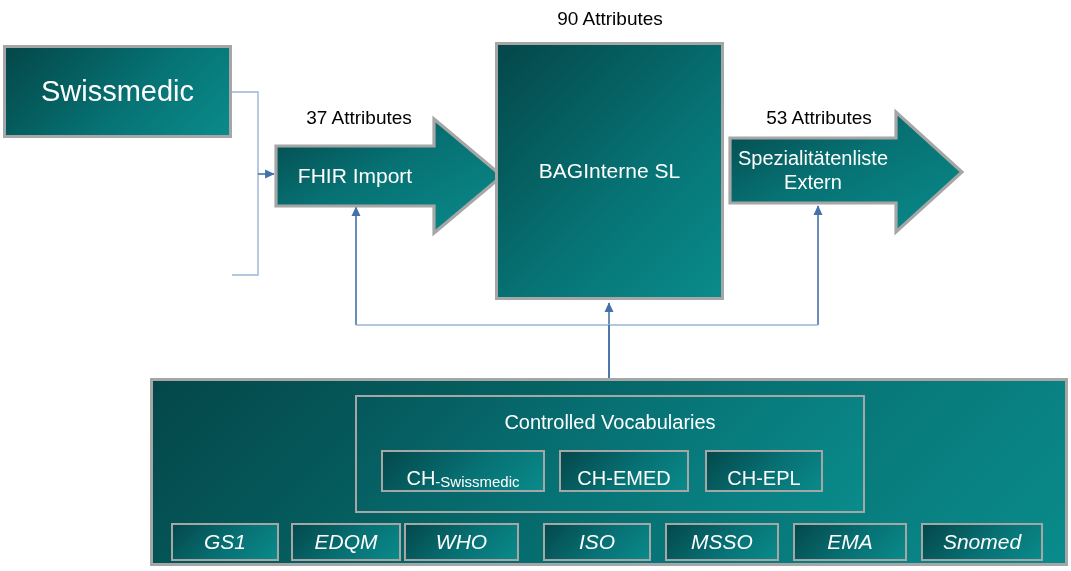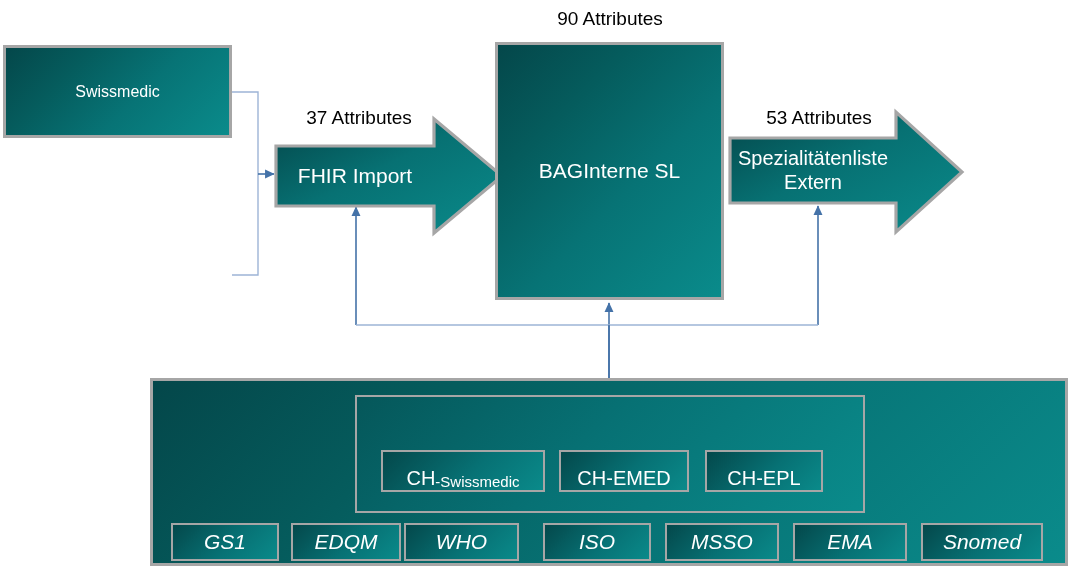--- a/index.html
+++ b/index.html
@@ -97,21 +97,21 @@
     <path d="M356,325 L356,207" fill="none" stroke="#4472a8" stroke-width="1.6" marker-end="url(#ah)"></path>
 
     <path d="M609,378 L609,303" fill="none" stroke="#4472a8" stroke-width="1.6" marker-end="url(#ah)"></path>
 
     <path d="M818,325 L818,206" fill="none" stroke="#4472a8" stroke-width="1.6" marker-end="url(#ah)"></path>
 
     <path d="M356,325 L818,325" fill="none" stroke="#9db4d6" stroke-width="1.4"></path>
     <path d="M609,325 L609,378" fill="none" stroke="#4472a8" stroke-width="1.6"></path>
   </svg>
 
-  <div class="teal-box teal" style="left:3px;top:45px;width:229px;height:93px;font-size:16px;">
+  <div class="teal-box teal" style="left:3px;top:45px;width:229px;height:93px;font-size:29px;">
     <span>Swissmedic</span>
   </div>
 
 
   <div class="attr-label" style="left:288px;top:107px;width:142px;">37 Attributes</div>
 
   <div class="arrow-wrap" style="left:274px;top:117px;width:230px;height:118px;">
     <svg width="230" height="118" viewBox="0 0 230 118" xmlns="http://www.w3.org/2000/svg">
       <defs>
         <linearGradient id="gfhir" x1="0" y1="0" x2="1" y2="1">
@@ -147,20 +147,21 @@
     </svg>
     <div class="arrow-text" style="left:0;top:26px;width:170px;height:68px;font-size:20px;flex-direction:column;">
       <span>Spezialitätenliste</span>
       <span>Extern</span>
     </div>
   </div>
 
   <div id="bottom-panel" class="teal">
 
     <div id="cv-box">
+      <div id="cv-title">Controlled Vocabularies</div>
 
       <div class="cv-chip" style="left:24px;width:164px;">
         <span>CH</span>
           <span class="sub">-Swissmedic</span>
       </div>
 
       <div class="cv-chip" style="left:202px;width:130px;">
         <span>CH-EMED</span>
       </div>
 

